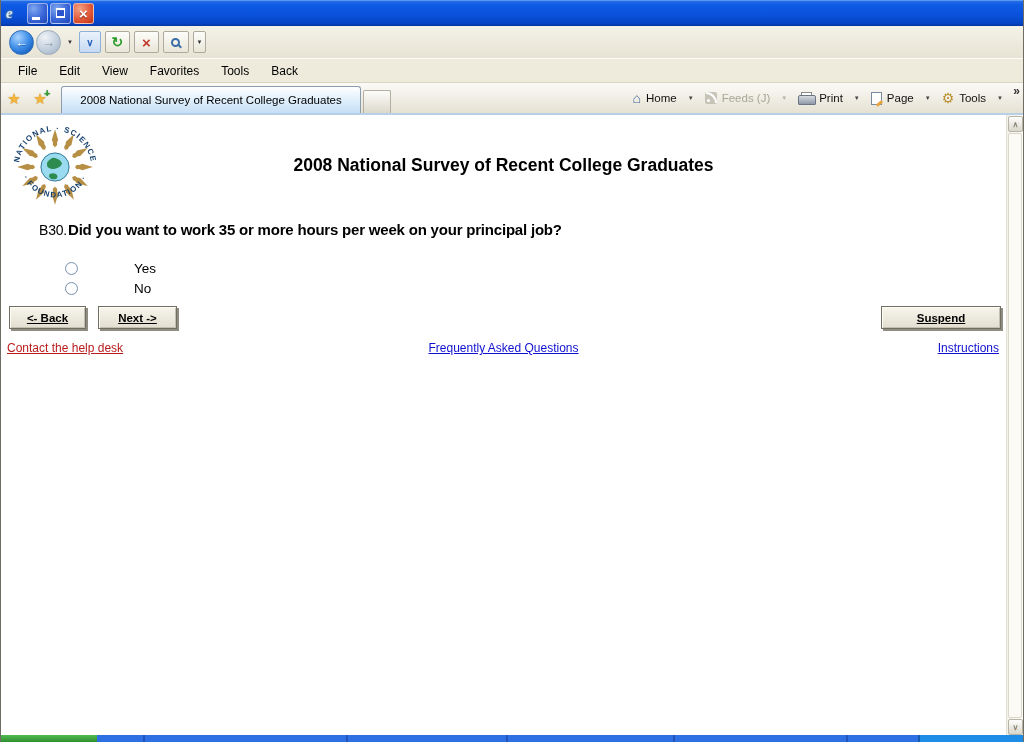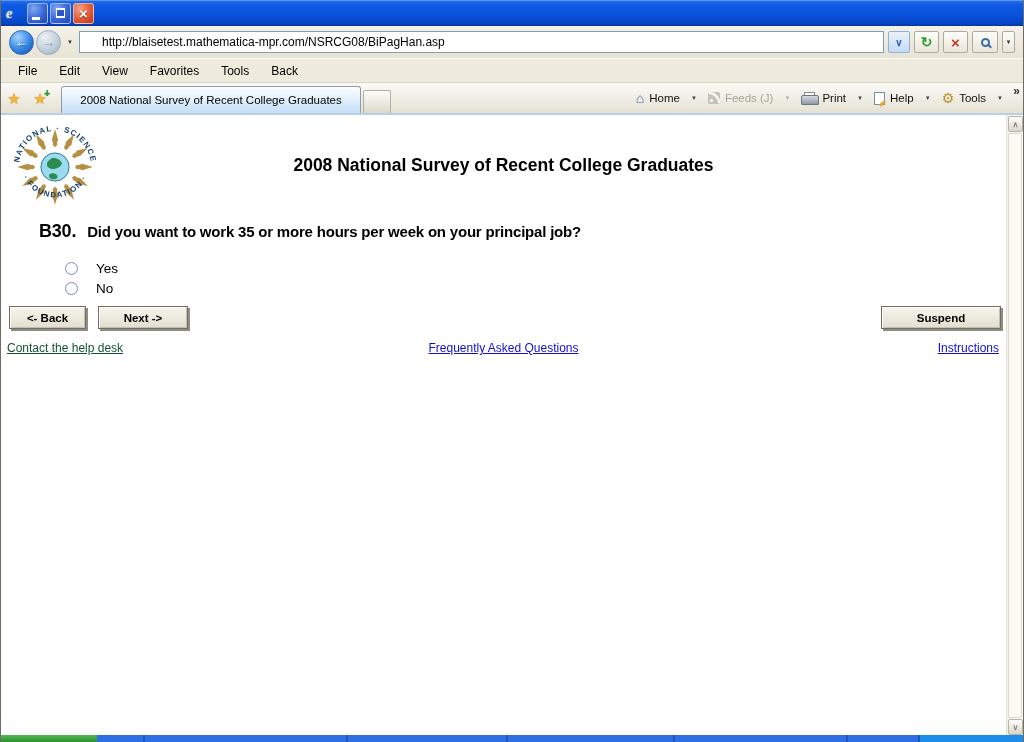--- a/index.html
+++ b/index.html
@@ -75,35 +75,35 @@
     background:linear-gradient(#d7dbe1,#8e98a6); border:1px solid #6b7584; border-radius:2px 2px 1px 1px; }
   .page-icon { width:11px; height:13px; background:#fff; border:1px solid #7a8ba0; position:relative; }
   .page-icon::after { content:""; position:absolute; right:-2px; bottom:-1px; width:7px; height:3px; background:#e8a33c; transform:rotate(-40deg); border-radius:1px; }
   .overflow-chevron { position:absolute; top:1px; right:3px; font-size:12px; font-weight:bold; color:#333; }
 
   
   .content { position:relative; height:621px; background:#fff; }
   .nsf-logo { position:absolute; left:8px; top:8px; }
   .page-title { position:absolute; top:40px; left:0; right:17px; text-align:center; font-size:17.5px; font-weight:bold; color:#000; }
   .question { position:absolute; top:106px; left:38px; font-size:15px; color:#000; letter-spacing:-0.2px; }
-  .q-num { font-weight:bold; font-size:18px; margin-right:11px; }
+  .q-num { font-weight:normal; font-size:14px; margin-right:1px; }
   .q-text { font-weight:bold; }
-  .option-row { position:absolute; left:64px; display:flex; align-items:center; }
+  .option-row { position:absolute; left:64px; display:flex; align-items:center;gap:38px; }
   .option-yes { top:146px; } .option-no { top:166px; }
   .radio { width:13px; height:13px; border:1px solid #7a92b0; border-radius:50%; background:radial-gradient(#ffffff 55%, #e7ecf2); }
   .option-label { margin-left:18px; font-size:13.5px; color:#000; }
   .nav-btn { position:absolute; top:191px; height:23px; font:bold 11.5px "Liberation Sans",sans-serif; color:#000;
     background:linear-gradient(#f7f5ec,#e2ded0); border:1px solid #716f64;
-    box-shadow:inset 1px 1px 0 #fdfcf7, inset -1px -1px 0 #c3c0b2, 2px 2px 0 #8f8d82; cursor:default; }
+    box-shadow:inset 1px 1px 0 #fdfcf7, inset -1px -1px 0 #c3c0b2, 2px 2px 0 #8f8d82; cursor:default;text-decoration:underline; }
   .btn-back { left:8px; width:77px; }
-  .btn-next { left:97px; width:90px; }
+  .btn-next { left:97px; width:79px; }
   .btn-suspend { left:880px; width:120px;text-align:center; }
   .links-row { position:absolute; top:226px; left:0; right:17px; height:16px; font-size:12px; }
   .links-row a { text-decoration:underline; }
-  .link-help { position:absolute; left:6px; color:#14532d; }
+  .link-help { position:absolute; left:6px; color:#b91c1c; }
   .link-faq { position:absolute; left:0; right:0; text-align:center; color:#1010d0; }
   .link-faq a { color:#1010d0; }
   .link-instructions { position:absolute; right:7px; color:#1010d0; }
 
   
   .scrollbar { position:absolute; top:0; right:0; bottom:0; width:17px; background:linear-gradient(90deg,#f2f1ea,#fdfdfa); border-left:1px solid #e3e0d4; }
   .scroll-btn { position:absolute; left:1px; width:15px; height:16px; border:1px solid #b7b4a6; border-radius:2px;
     background:linear-gradient(#fefefd,#d9d6ca); display:flex; align-items:center; justify-content:center;
     font-size:8px; font-weight:bold; color:#8a8779; }
   .scroll-up { top:1px; } .scroll-down { bottom:1px; }
@@ -130,21 +130,20 @@
           <span class="restore-glyph"></span>
         </span>
       <span class="win-btn close">×</span>
     </div>
   </div>
 
   <div class="address-row">
     <span class="nav-circle nav-back">←</span>
     <span class="nav-circle nav-fwd">→</span>
     <span class="nav-caret">▼</span>
-    <input class="url-input" value="http://blaisetest.mathematica-mpr.com/NSRCG08/BiPagHan.asp" style="">
     <span class="sq-btn combo-drop">∨</span>
     <span class="sq-btn refresh-btn">↻</span>
     <span class="sq-btn stop-btn">×</span>
     <span class="sq-btn search-btn">
         <span class="mag-icon"></span>
       </span>
     <span class="sq-btn search-drop">▼</span>
   </div>
 
   <div class="menu-row">
@@ -180,21 +179,21 @@
         <span>Feeds (J)</span>
       </span>
       <span class="cmd-caret disabled">▼</span>
       <span class="cmd-item">
         <span class="print-icon"></span>
         <span>Print</span>
       </span>
       <span class="cmd-caret">▼</span>
       <span class="cmd-item">
         <span class="page-icon"></span>
-        <span>Help</span>
+        <span>Page</span>
       </span>
       <span class="cmd-caret">▼</span>
       <span class="cmd-item">
         <span class="gear-icon">⚙</span>
         <span>Tools</span>
       </span>
       <span class="cmd-caret">▼</span>
     </div>
     <span class="overflow-chevron">»</span>
   </div>

